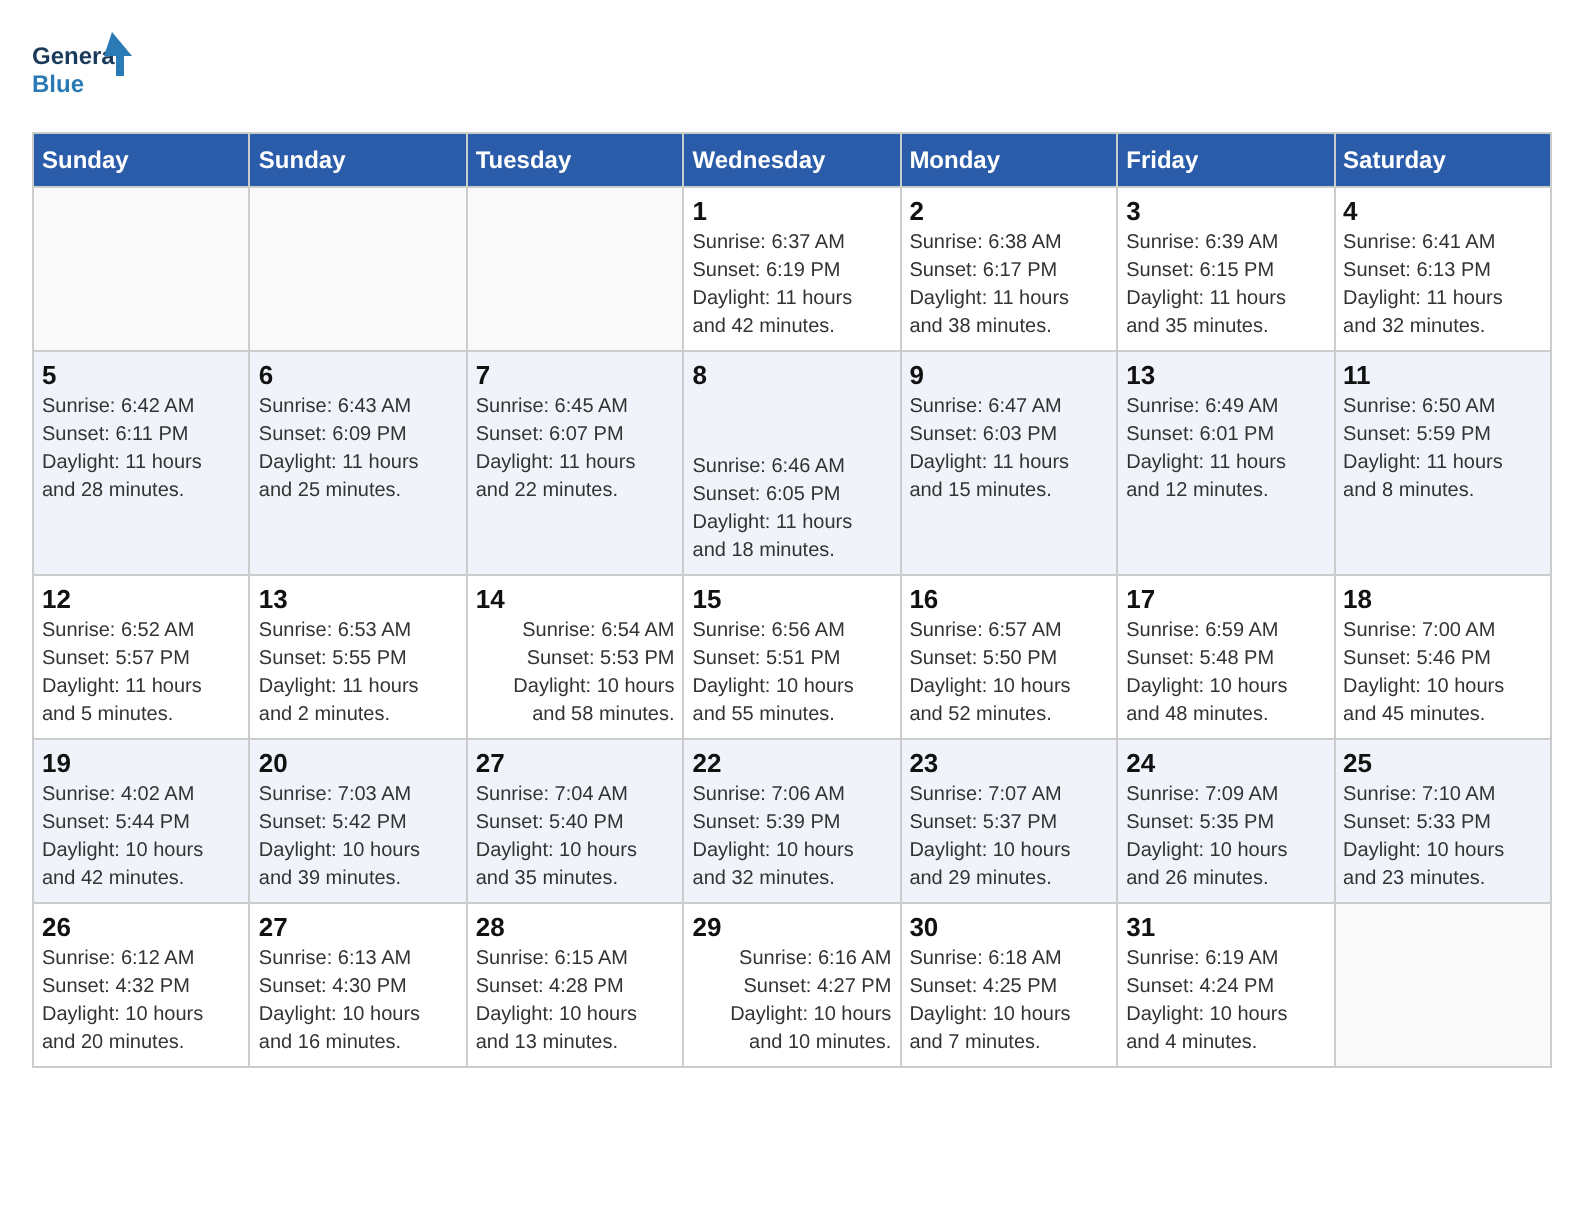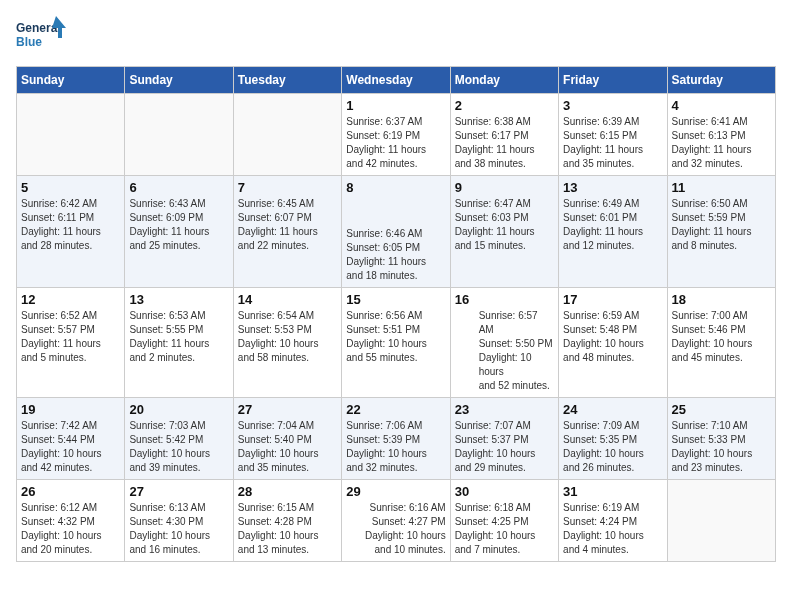--- a/index.html
+++ b/index.html
@@ -201,35 +201,35 @@
         </td>
         <td>
           <span class="day-num">13</span>
           <div class="day-info" style="white-space: pre-line;">Sunrise: 6:53 AM
 Sunset: 5:55 PM
 Daylight: 11 hours
 and 2 minutes.</div>
         </td>
         <td>
           <span class="day-num">14</span>
-          <div class="day-info" style="white-space: pre-line;">Sunrise: 6:54 AM
+          <div class="day-info" style="white-space: pre-line; text-align: right;">Sunrise: 6:54 AM
 Sunset: 5:53 PM
 Daylight: 10 hours
 and 58 minutes.</div>
         </td>
         <td>
           <span class="day-num">15</span>
           <div class="day-info" style="white-space: pre-line;">Sunrise: 6:56 AM
 Sunset: 5:51 PM
 Daylight: 10 hours
 and 55 minutes.</div>
         </td>
         <td>
           <span class="day-num">16</span>
-          <div class="day-info" style="white-space: pre-line; margin-left: 24px;">Sunrise: 6:57 AM
+          <div class="day-info" style="white-space: pre-line;">Sunrise: 6:57 AM
 Sunset: 5:50 PM
 Daylight: 10 hours
 and 52 minutes.</div>
         </td>
         <td>
           <span class="day-num">17</span>
           <div class="day-info" style="white-space: pre-line;">Sunrise: 6:59 AM
 Sunset: 5:48 PM
 Daylight: 10 hours
 and 48 minutes.</div>
@@ -238,21 +238,21 @@
           <span class="day-num">18</span>
           <div class="day-info" style="white-space: pre-line;">Sunrise: 7:00 AM
 Sunset: 5:46 PM
 Daylight: 10 hours
 and 45 minutes.</div>
         </td>
       </tr>
       <tr class="row-alt">
         <td>
           <span class="day-num">19</span>
-          <div class="day-info" style="white-space: pre-line;">Sunrise: 7:42 AM
+          <div class="day-info" style="white-space: pre-line;">Sunrise: 4:02 AM
 Sunset: 5:44 PM
 Daylight: 10 hours
 and 42 minutes.</div>
         </td>
         <td>
           <span class="day-num">20</span>
           <div class="day-info" style="white-space: pre-line;">Sunrise: 7:03 AM
 Sunset: 5:42 PM
 Daylight: 10 hours
 and 39 minutes.</div>

